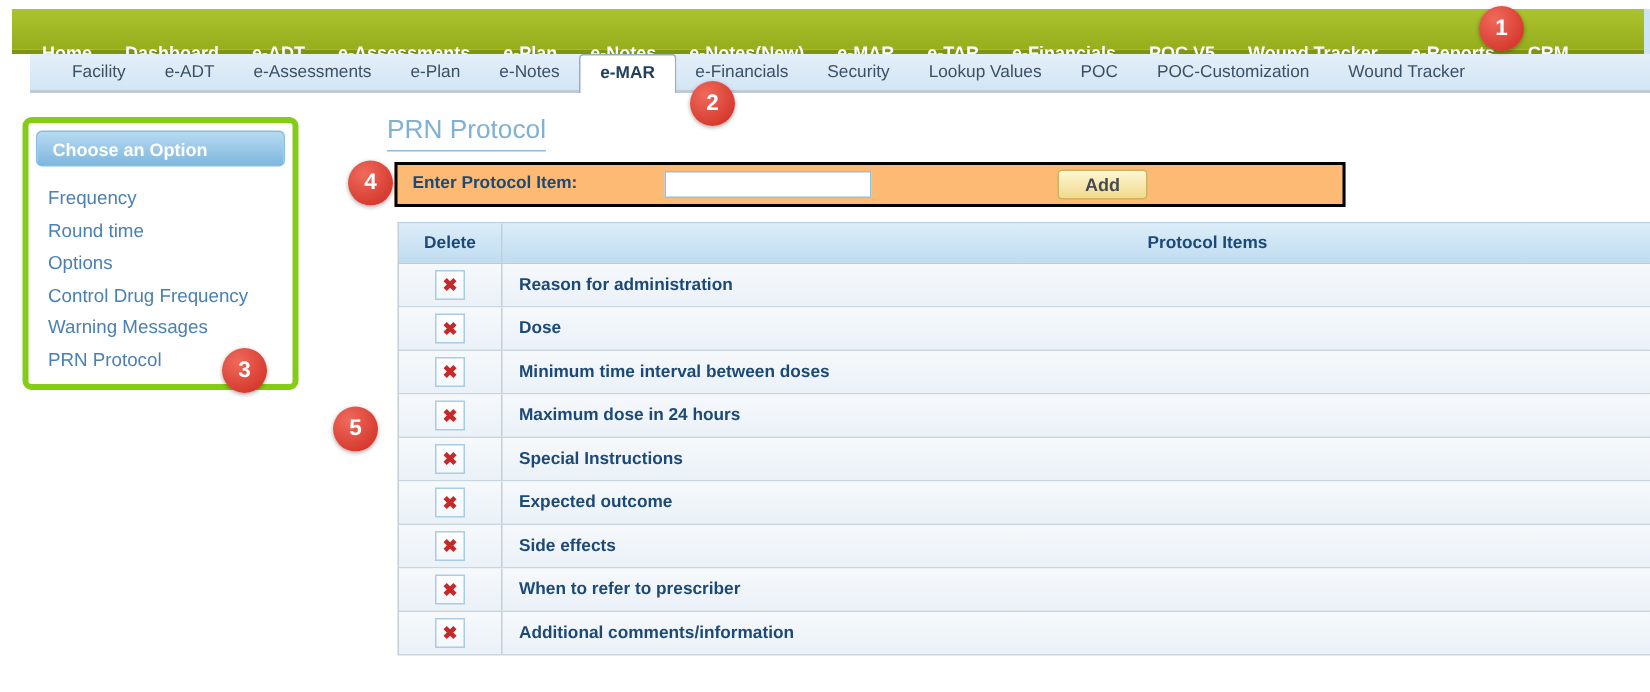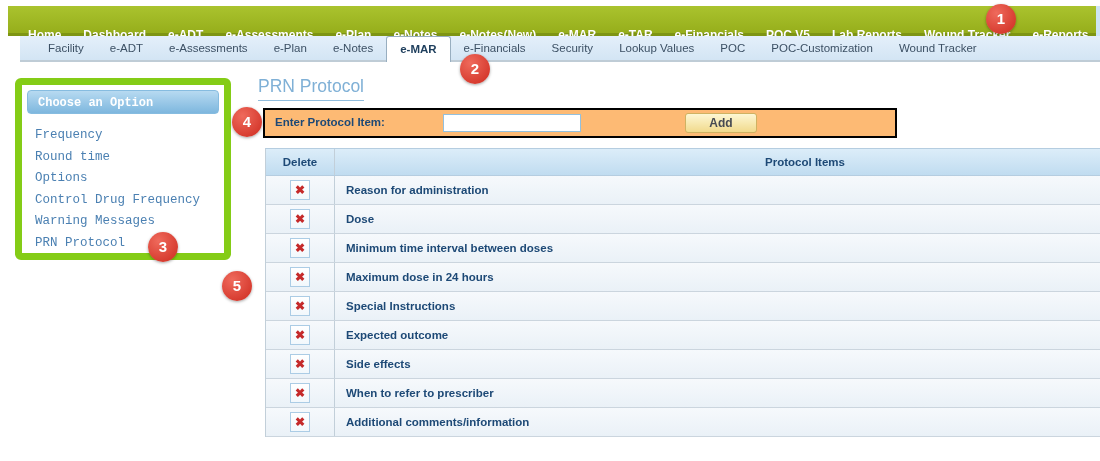--- a/index.html
+++ b/index.html
@@ -17,38 +17,38 @@
   
   .tabstrip { position:absolute; left:20px; top:36px; width:1092px; height:26px;
     background:linear-gradient(#e4effa,#d3e5f4); border-bottom:2px solid #bfccd6;
     display:flex; align-items:stretch; padding-left:15px; white-space:nowrap; }
   .tabstrip .tab { color:#3c5064; font-size:11.5px; line-height:24px; padding:0 13px; cursor:pointer; }
   .tabstrip .tab.active { background:#fff; border:1px solid #98aec0; border-bottom:none;
     border-radius:3px 3px 0 0; color:#20405e; font-weight:bold; margin-bottom:-2px; height:26px; }
   .edge-sliver { position:absolute; right:0; top:6px; width:4px; height:30px; background:#cde5f4; }
 
   
-  .sidebar { position:absolute; left:15px; top:78px; width:216px; height:182px;
-    border:7px solid #84cc16; border-radius:6px; background:#fff;font-family:Liberation Mono, monospace; }
+  .sidebar { position:absolute; left:15px; top:78px; width:184px; height:182px;
+    border:4px solid #84cc16; border-radius:6px; background:#fff; }
   .sidebar-header { margin:5px; height:24px; line-height:24px; padding-left:10px;
     background:linear-gradient(#b7daf1,#7eb7de); border:1px solid #86bce0; border-radius:4px;
     color:#fff; font-size:12px; font-weight:bold; }
   .sidebar-list { padding:6px 0 0 13px; list-style:none; }
   .sidebar-list li { color:#4b80b2; font-size:12.5px; line-height:21.5px; cursor:pointer; }
 
   
   .page-title { position:absolute; left:258px; top:76px; color:#7fb0d6; font-size:17.5px;
     border-bottom:1px solid #90bcdc; padding-bottom:3px; }
 
   .entry-panel { position:absolute; left:263px; top:108px; width:634px; height:30px;
     border:2px solid #000000; background:#fdba74; }
   .entry-label { position:absolute; left:10px; top:6px; color:#1d4976; font-size:11.5px; font-weight:bold; }
   .entry-input { position:absolute; left:178px; top:4px; width:138px; height:18px;
     border:1px solid #93c0de; font-size:11px; padding:0 3px; outline:none; }
-  .add-btn { position:absolute; left:420px; top:3px; width:72px; height:20px;
+  .add-btn { position:absolute; left:440px; top:3px; width:60px; height:20px;
     background:linear-gradient(#fdf7d4,#f1da8c); border:1px solid #cfb262; border-radius:3px;
     color:#464a52; font-size:12px; font-weight:bold; cursor:pointer; }
 
   
   .ptable { position:absolute; left:265px; top:148px; width:1010px;
     border-left:1px solid #c2cfd9; border-top:1px solid #b5cde0; }
   .thead { display:flex; height:27px; background:linear-gradient(#dcedf9,#c0dcf0);
     border-bottom:1px solid #b5cde0; }
   .th { color:#1d4976; font-size:11.5px; font-weight:bold; line-height:26px; text-align:center; }
   .th-delete { width:69px; border-right:1px solid #c2cfd9; }
@@ -84,21 +84,20 @@
       <div class="navitem">Dashboard</div>
       <div class="navitem">e-ADT</div>
       <div class="navitem">e-Assessments</div>
       <div class="navitem">e-Plan</div>
       <div class="navitem">e-Notes</div>
       <div class="navitem">e-Notes(New)</div>
       <div class="navitem">e-MAR</div>
       <div class="navitem">e-TAR</div>
       <div class="navitem">e-Financials</div>
       <div class="navitem">POC V5</div>
-      <div class="navitem">Lab Reports</div>
       <div class="navitem">Wound Tracker</div>
       <div class="navitem">e-Reports</div>
       <div class="navitem">CRM</div>
     </div>
   <div class="edge-sliver"></div>
 
   <div class="tabstrip">
 
   <div class="tab">Facility</div>
       <div class="tab">e-ADT</div>

